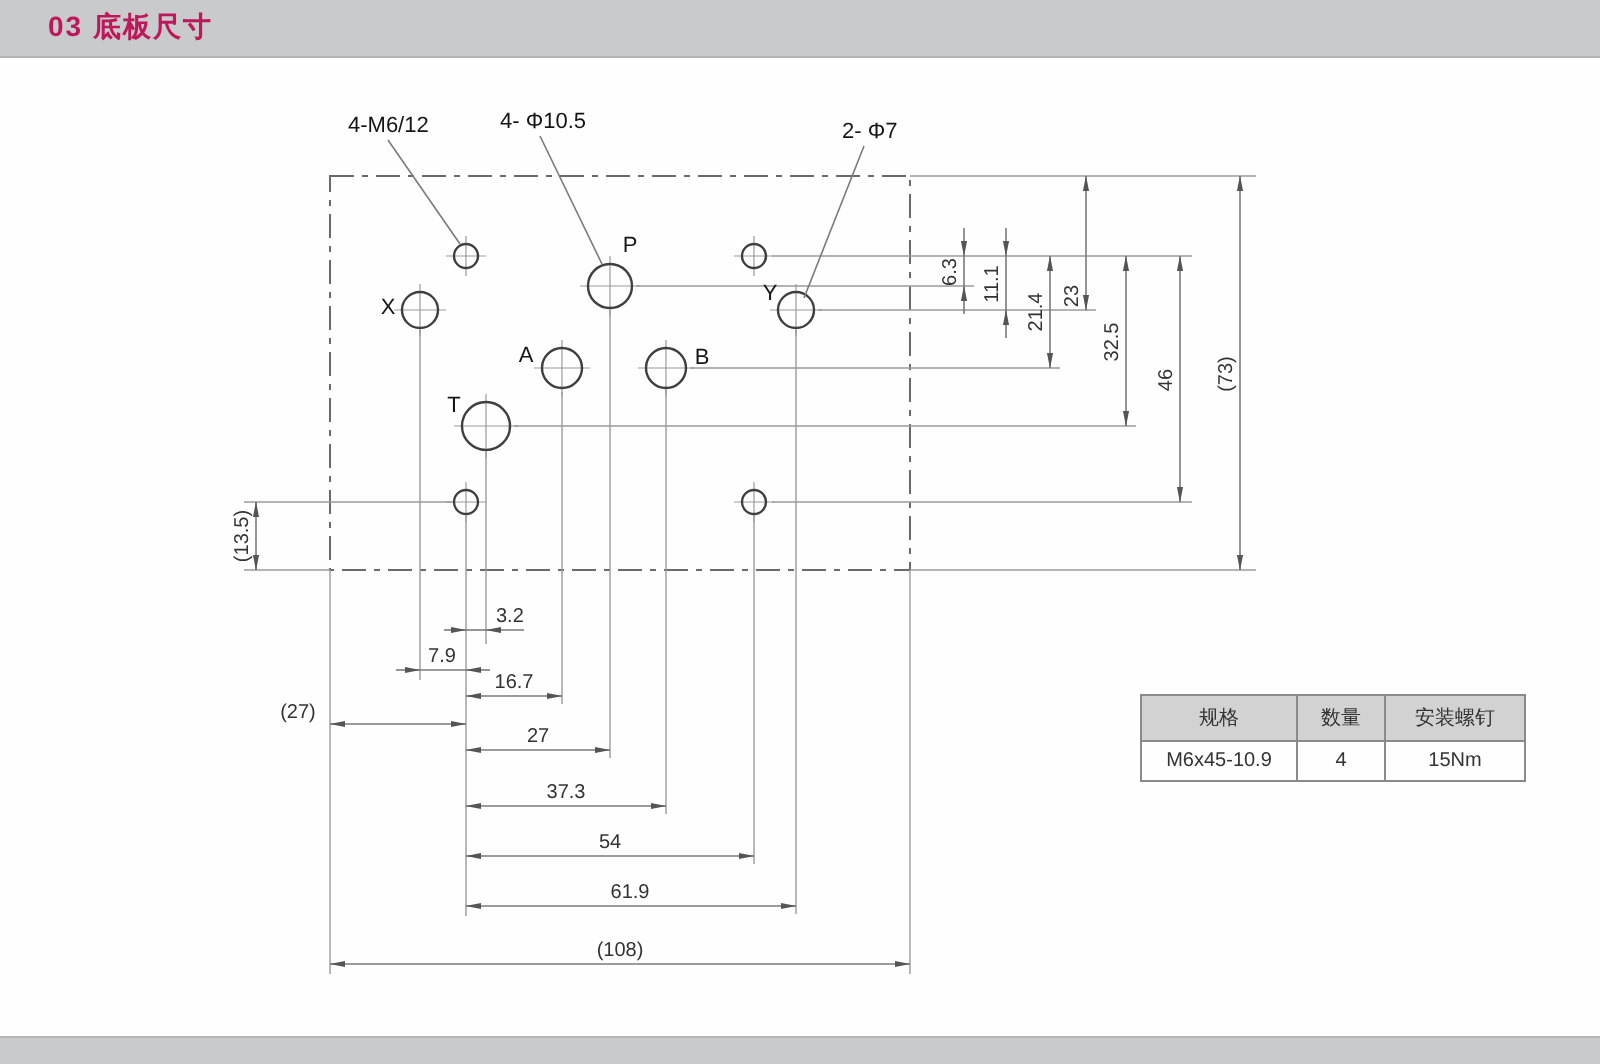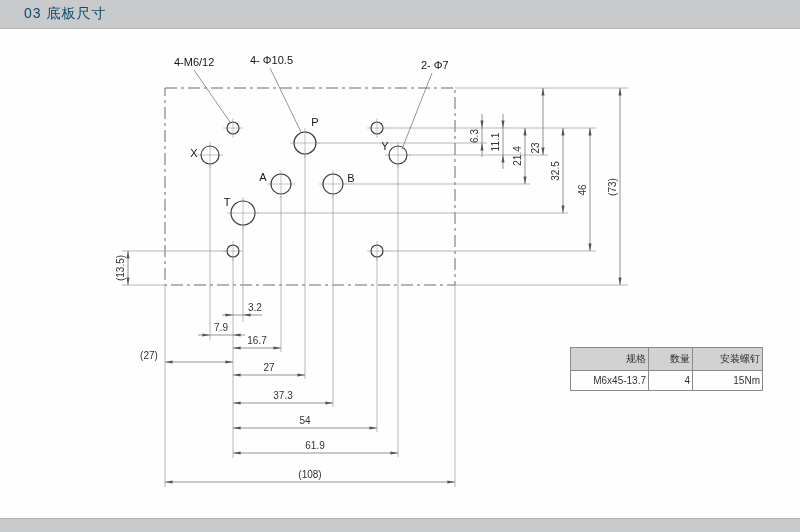--- a/index.html
+++ b/index.html
@@ -1,36 +1,36 @@
 <!DOCTYPE html>
 <html><head>
 <meta charset="utf-8">
 <style>
   html,body{margin:0;padding:0;background:#fff;}
   .page{position:relative;width:800px;height:532px;background:#fefefe;overflow:hidden;
         font-family:"Liberation Sans",sans-serif;}
   .topbar{position:absolute;top:0;left:0;right:0;height:29px;background:#c9cacb;
           border-bottom:1px solid #b3b4b5;display:flex;align-items:center;padding-left:24px;box-sizing:border-box;}
-  .topbar .title{font-size:14px;font-weight:normal;color:#0c4a6e;letter-spacing:1px;}
+  .topbar .title{font-size:14px;font-weight:bold;color:#be185d;letter-spacing:1px;}
   .bottombar{position:absolute;bottom:0;left:0;right:0;height:13px;background:#c9cacb;border-top:1px solid #b3b4b5;}
   svg.drawing{position:absolute;top:0;left:0;}
   .plate{fill:none;stroke:#6a6a6a;stroke-width:1;stroke-dasharray:12 4 3 4;}
   .hole{fill:none;stroke:#3f3f3f;stroke-width:1.2;}
   .cross{stroke:#9a9a9a;stroke-width:0.6;}
   .thin{stroke:#9a9a9a;stroke-width:0.7;}
   .dim{stroke:#7a7a7a;stroke-width:0.8;}
   .leader{stroke:#7a7a7a;stroke-width:0.8;}
   text.dimtxt{font-size:10px;fill:#333;}
   text.lbl{font-size:11px;fill:#151515;}
   text.callout{font-size:11px;fill:#151515;}
   .screw-block{position:absolute;left:570px;top:347px;width:192px;}
   .screw-title{font-size:12.5px;color:#222;margin-bottom:6px;}
   table.screw-table{width:192px;border-collapse:collapse;table-layout:fixed;}
   table.screw-table th,table.screw-table td{border:1px solid #8a8a8a;font-size:10px;color:#333;
-      text-align:right;padding:4px 2px;font-weight:normal;overflow:hidden;white-space:nowrap;}
+      text-align:center;padding:4px 2px;font-weight:normal;overflow:hidden;white-space:nowrap;}
   table.screw-table th{background:#d2d2d2;}
   .c1{width:78px;}.c2{width:44px;}.c3{width:70px;}
 </style>
 </head>
 <body>
 
 <div class="page">
 
   <div class="topbar">
     <span class="title">03 底板尺寸</span>
@@ -188,21 +188,21 @@
         </colgroup>
       <thead>
         <tr>
           <th>规格</th>
           <th>数量</th>
           <th>安装螺钉</th>
         </tr>
       </thead>
       <tbody>
         <tr>
-          <td>M6x45-13.7</td>
+          <td>M6x45-10.9</td>
           <td>4</td>
           <td>15Nm</td>
         </tr>
       </tbody>
     </table>
   </div>
 
   <div class="bottombar"></div>
 
 </div>

